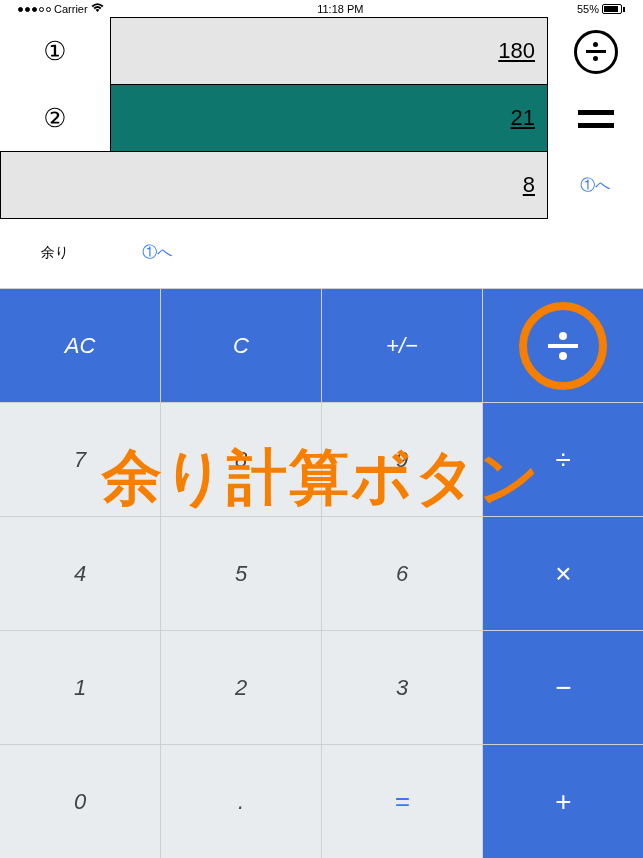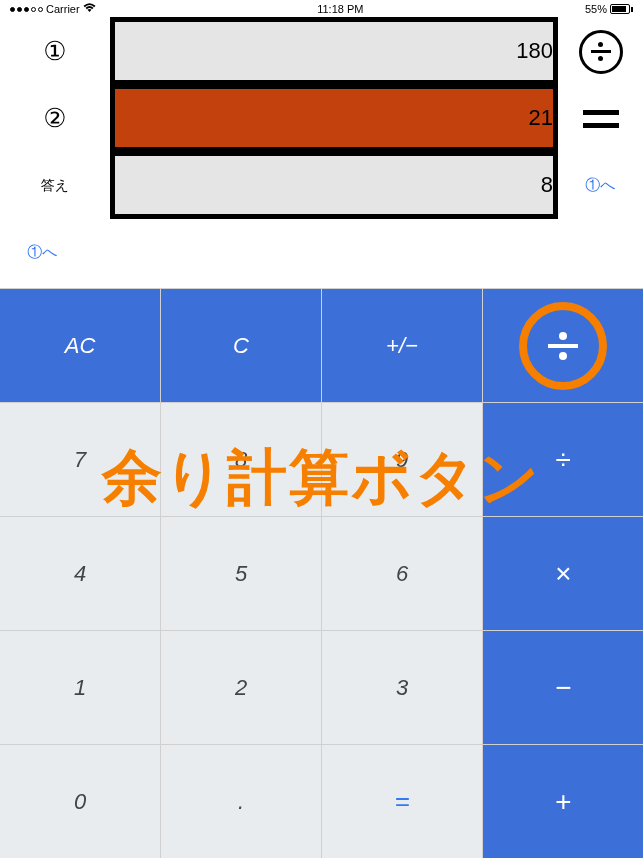--- a/index.html
+++ b/index.html
@@ -1,35 +1,35 @@
 <!DOCTYPE html>
 <html><head>
 <meta charset="utf-8">
 <style>
   * { margin: 0; padding: 0; box-sizing: border-box; }
   html, body { width: 643px; height: 858px; font-family: -apple-system, Helvetica, Arial, sans-serif; background: #fff; overflow: hidden; }
   
-  .status-bar { height: 18px; display: flex; justify-content: space-between; align-items: center; padding: 0 10px; font-size: 11px; color: #000; }
+  .status-bar { height: 18px; display: flex; justify-content: space-between; align-items: center; padding: 0 18px; font-size: 11px; color: #000; }
   .status-left, .status-right { display: flex; align-items: center; gap: 3px; }
   .signal-dots { display: flex; gap: 2px; }
   .signal-dot { width: 5px; height: 5px; border-radius: 50%; border: 1px solid #000; }
   .signal-dot.filled { background: #000; }
   .wifi-icon { font-size: 12px; }
   .battery { display: flex; align-items: center; }
   .battery-body { width: 20px; height: 10px; border: 1px solid #000; border-radius: 2px; position: relative; }
   .battery-fill { position: absolute; left: 1px; top: 1px; bottom: 1px; width: 14px; background: #000; }
   .battery-tip { width: 2px; height: 5px; background: #000; margin-left: 1px; }
   
   .display-area { height: 270px; background: #fff; }
   .display-row { display: flex; height: 67px; align-items: stretch; }
   .row-label { width: 110px; display: flex; align-items: center; justify-content: center; font-size: 14px; color: #000; }
   .row-label.circled { font-size: 26px; }
-  .row-value { flex: 1; border: 5px solid #000000; background: #e5e5e5; display: flex; align-items: center; justify-content: flex-end; font-size: 22px; color: #000; margin-top: -1px; }
-  .row-value.active { background: #c2410c; }
-  .row-action { width: 85px; display: flex; align-items: center; justify-content: center; font-size: 15px; color: #3478f6; }
+  .row-value { flex: 1; border: 1px solid #000000; background: #e5e5e5; display: flex; align-items: center; justify-content: flex-end; padding-right: 12px; font-size: 22px; color: #000; margin-top: -1px; text-decoration: underline; }
+  .row-value.active { background: #0f766e; }
+  .row-action { width: 95px; display: flex; align-items: center; justify-content: center; font-size: 15px; color: #3478f6; }
   .row-action.icon { font-size: 40px; color: #000; }
   
   .divide-circle { width: 44px; height: 44px; border: 3px solid #000; border-radius: 50%; display: flex; flex-direction: column; align-items: center; justify-content: center; }
   .divide-circle .dot { width: 5px; height: 5px; background: #000; border-radius: 50%; }
   .divide-circle .bar { width: 20px; height: 3px; background: #000; margin: 3px 0; }
   
   .equals-icon { display: flex; flex-direction: column; gap: 8px; }
   .equals-icon .eq-bar { width: 36px; height: 5px; background: #000; }
   
   .keypad { height: 570px; display: flex; flex-direction: column; font-style: italic; }
@@ -96,25 +96,25 @@
     <div class="row-label circled">②</div>
     <div class="row-value active">21</div>
     <div class="row-action icon">
       <div class="equals-icon">
         <div class="eq-bar"></div>
           <div class="eq-bar"></div>
       </div>
     </div>
   </div>
   <div class="display-row">
-    <div class="row-label">答え</div>
     <div class="row-value">8</div>
     <div class="row-action">①へ</div>
   </div>
   <div class="display-row">
+    <div class="row-label">余り</div>
     <div class="row-action">①へ</div>
   </div>
 </div>
 
 <div class="keypad">
   <div class="key-row">
     <div class="key func">AC</div>
     <div class="key func">C</div>
     <div class="key func">+/−</div>
     <div class="key func divide-highlight">

